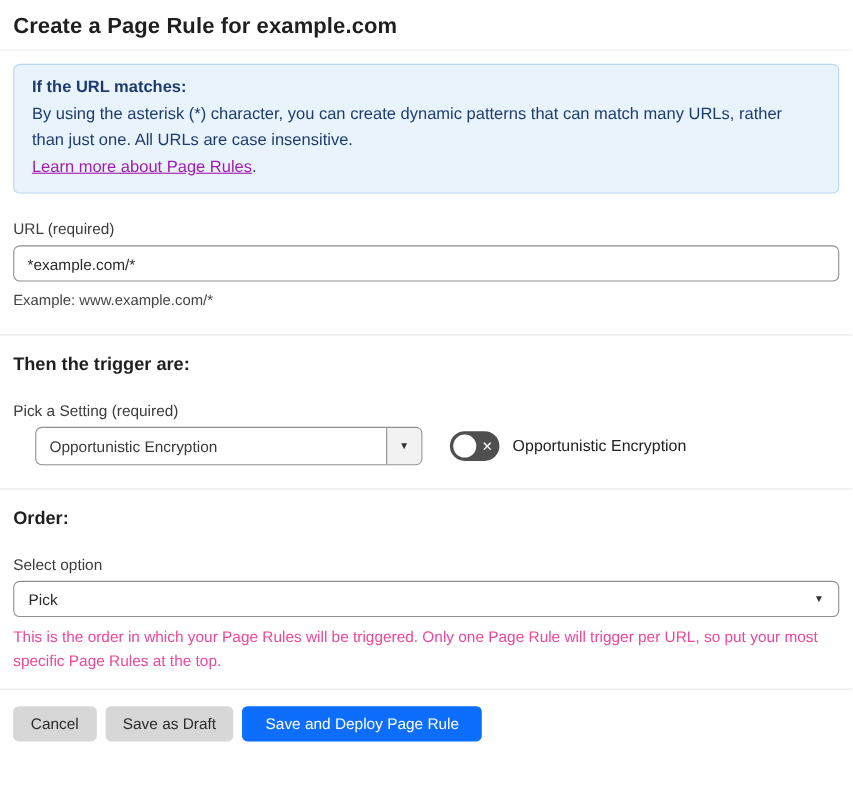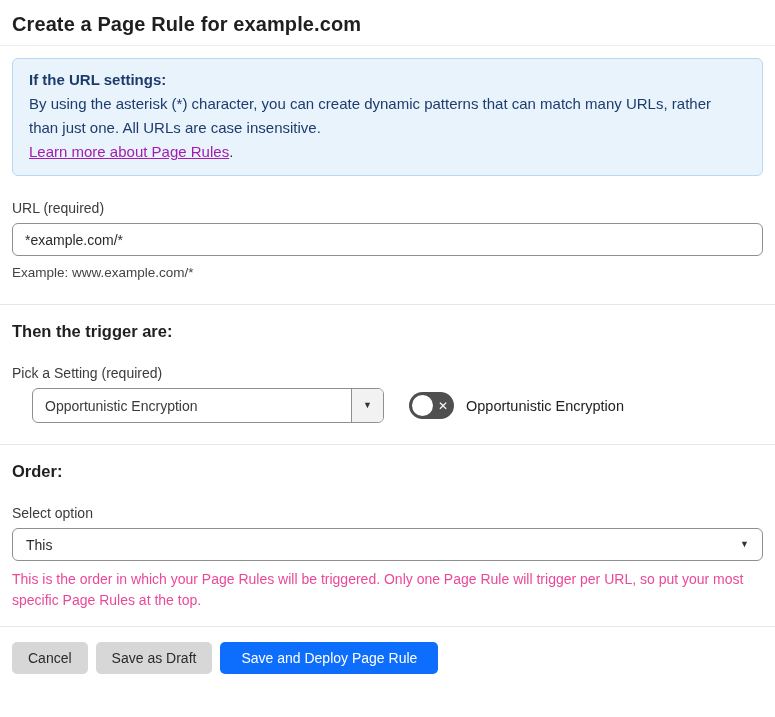--- a/index.html
+++ b/index.html
@@ -222,21 +222,21 @@
 <body>
 
 <div class="page">
 
   
   <h1 class="page-title">Create a Page Rule for example.com</h1>
   <div class="hdr-divider"></div>
 
   
   <div class="info-box">
-    <div class="info-heading">If the URL settings:</div>
+    <div class="info-heading">If the URL matches:</div>
     <div class="info-body">By using the asterisk (*) character, you can create dynamic patterns that can match many URLs, rather than just one. All URLs are case insensitive.</div>
     <div class="info-link-row"><span class="info-link">Learn more about Page Rules</span><span class="info-period">.</span></div>
   </div>
 
   
   <div class="field-label">URL (required)</div>
   <input class="text-input" type="text" value="*example.com/*" style="">
   <div class="helper-text">Example: www.example.com/*</div>
 
   <div class="section-divider"></div>
@@ -264,21 +264,21 @@
 
 
   <div class="section-divider"></div>
 
   
   <div class="section-heading">Order:</div>
 
   <div class="field-label">Select option</div>
 
   <div class="select-full">
-    <span>This</span>
+    <span>Pick</span>
     <span class="caret-glyph">▼</span>
   </div>
 
   <div class="order-helper">This is the order in which your Page Rules will be triggered. Only one Page Rule will trigger per URL, so put your most specific Page Rules at the top.</div>
 
   <div class="footer-divider"></div>
 
   
   <div class="footer-actions">
     <button class="btn btn-gray">Cancel</button>

